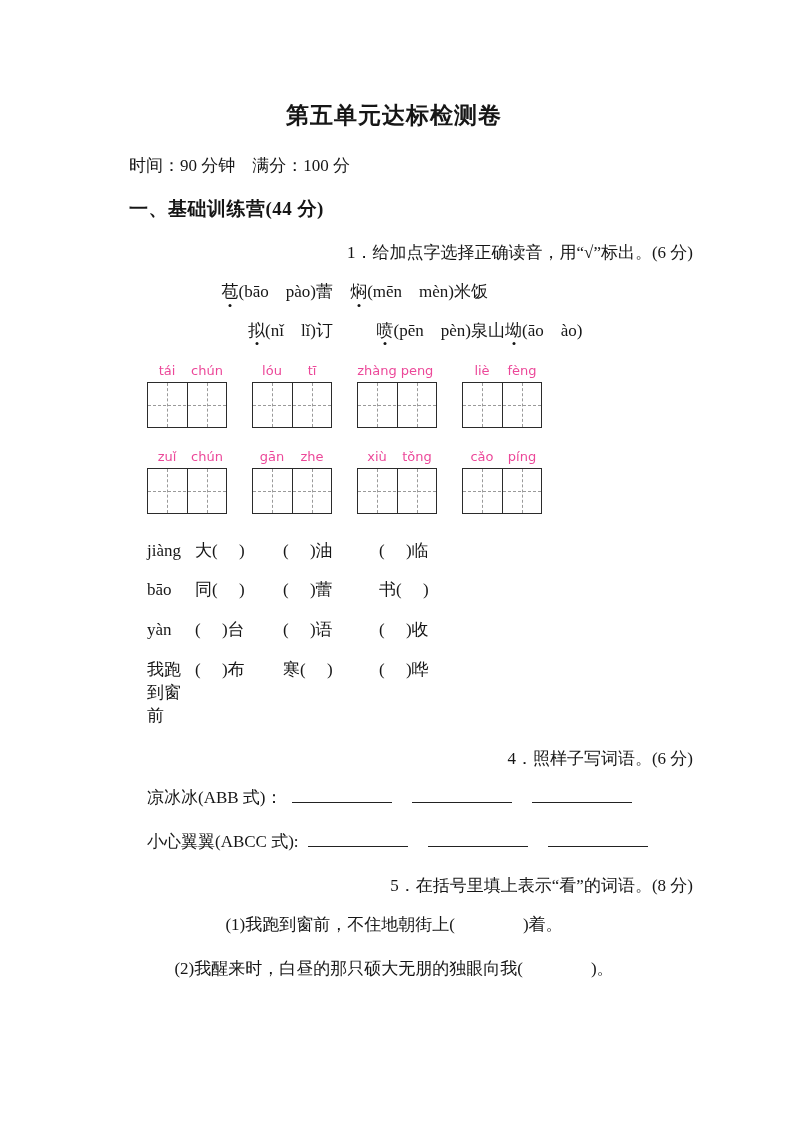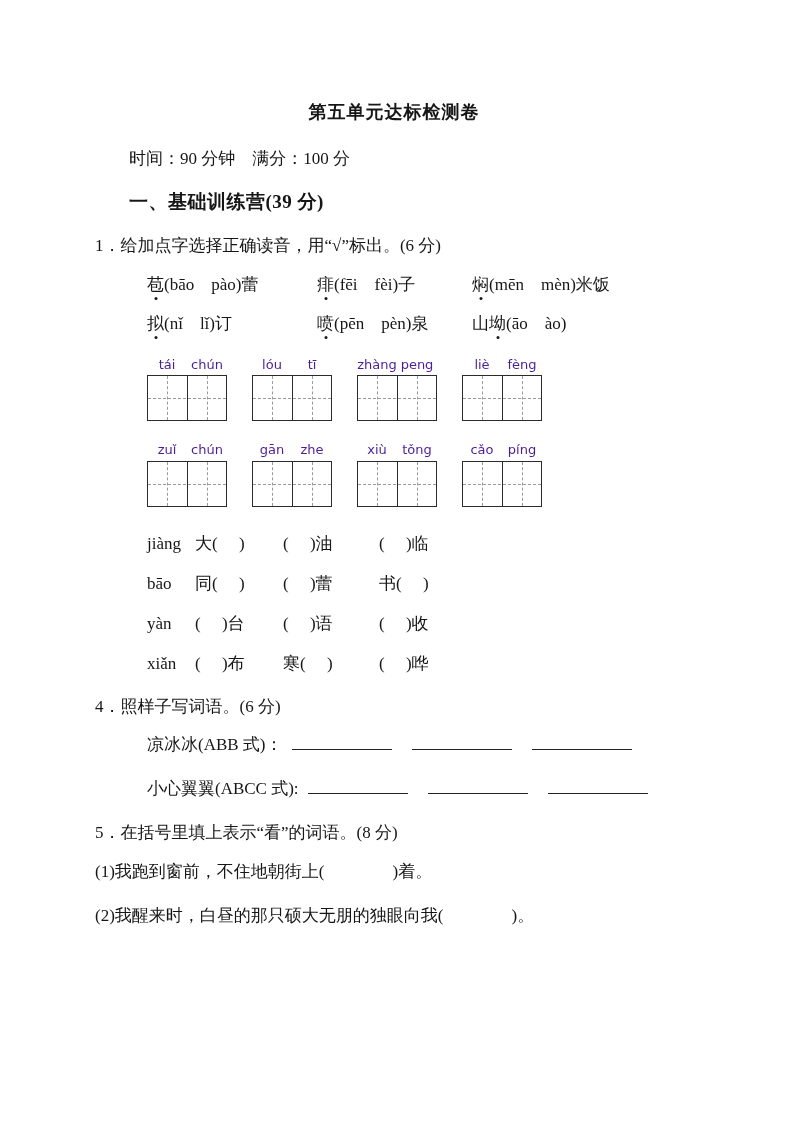--- a/index.html
+++ b/index.html
@@ -4,80 +4,79 @@
 <style>
   * { margin:0; padding:0; box-sizing:border-box; }
   html,body { background:#ffffff; }
   body {
     width:793px; height:1122px; overflow:hidden;
     font-family:"Liberation Serif","DejaVu Serif",serif;
     color:#161616; font-size:17px; line-height:1.35;
   }
   .page { width:793px; height:1122px; padding:100px 100px 0 95px; }
 
-  .title { text-align:center; font-weight:bold; font-size:18px; letter-spacing:1px; margin-bottom:24px; }
+  .title { text-align:center; font-weight:bold; font-size:23px; letter-spacing:1px; margin-bottom:24px; }
   .indent-lg { margin-left:34px; }
   .meta { margin-bottom:18px; }
   .section-heading { font-size:19px; font-weight:600; margin-bottom:20px; letter-spacing:0.5px; }
 
-  .q-heading { margin-bottom:16px; }
+  .q-heading { margin-bottom:16px;text-align:right; }
   .q-block { margin-bottom:20px; }
 
   
-  .q1-row { display:flex; margin-left:52px; margin-bottom:16px; }
+  .q1-row { display:flex; margin-left:68px; margin-bottom:16px;text-align:right; }
   .q1-row .q1-item:nth-child(1) { width:170px; }
   .q1-row .q1-item:nth-child(2) { width:155px; }
   .dotted { position:relative; display:inline-block; }
   .dotted::after {
     content:""; position:absolute; left:50%; bottom:-3px;
     width:3px; height:3px; border-radius:50%; background:#161616;
     transform:translateX(-50%);
   }
 
   
   .grid-row { display:flex; margin-left:52px; gap:25px; margin-bottom:20px; }
   .word-grid { width:80px; }
-  .py-row { display:flex; margin-bottom:2px; font-family:"DejaVu Sans","Liberation Sans",sans-serif; font-size:13px; color:#4c1d95; }
+  .py-row { display:flex; margin-bottom:2px; font-family:"DejaVu Sans","Liberation Sans",sans-serif; font-size:13px; color:#ec4899; }
   .py-row span { flex:1; text-align:center; white-space:nowrap; }
   .tian-box { position:relative; display:flex; width:80px; height:46px; border:1.5px solid #2b2b2b; background:#fff; }
   .tian-box::after { content:""; position:absolute; left:0; right:0; top:50%; border-top:1px dashed #9a9a9a; }
   .tian-cell { position:relative; flex:1; }
   .tian-cell + .tian-cell { border-left:1.4px solid #2b2b2b; }
   .tian-cell::before { content:""; position:absolute; top:0; bottom:0; left:50%; border-left:1px dashed #9a9a9a; }
   .q2-block { margin-bottom:26px; }
 
   
   .q3-row { display:flex; margin-left:52px; margin-bottom:17px; }
   .q3-py { width:48px; }
   .q3-row .q3-item:nth-child(2) { width:88px; }
   .q3-row .q3-item:nth-child(3) { width:96px; }
 
   
   .q4-line { margin-left:52px; margin-bottom:21px; white-space:nowrap; }
   .blank { display:inline-block; width:100px; border-bottom:1px solid #222; height:16px; margin:0 11px 0 9px; vertical-align:baseline; }
 
   
-  .q5-item { margin-bottom:21px; }
+  .q5-item { margin-bottom:21px;text-align:center; }
 </style>
 </head>
 <body>
 
 <div class="page">
 
   <div class="title">第五单元达标检测卷</div>
 
   <div class="meta indent-lg">时间：90 分钟　满分：100 分</div>
 
-  <div class="section-heading indent-lg">一、基础训练营(39 分)</div>
+  <div class="section-heading indent-lg">一、基础训练营(44 分)</div>
 
   <div class="q-block">
     <div class="q-heading">1．给加点字选择正确读音，用“√”标出。(6 分)</div>
     <div class="q1-row">
       <span class="q1-item"><span></span><span class="dotted">苞</span><span>(bāo　pào)蕾</span></span>
-      <span class="q1-item"><span></span><span class="dotted">痱</span><span>(fēi　fèi)子</span></span>
       <span class="q1-item"><span></span><span class="dotted">焖</span><span>(mēn　mèn)米饭</span></span>
     </div>
     <div class="q1-row">
       <span class="q1-item"><span></span><span class="dotted">拟</span><span>(nǐ　lǐ)订</span></span>
       <span class="q1-item"><span></span><span class="dotted">喷</span><span>(pēn　pèn)泉</span></span>
       <span class="q1-item"><span>山</span><span class="dotted">坳</span><span>(āo　ào)</span></span>
     </div>
   </div>
 
   <div class="q2-block">
@@ -182,21 +181,21 @@
       <span class="q3-item">(　 )蕾</span>
       <span class="q3-item">书(　 )</span>
     </div>
     <div class="q3-row">
       <span class="q3-py">yàn</span>
       <span class="q3-item">(　 )台</span>
       <span class="q3-item">(　 )语</span>
       <span class="q3-item">(　 )收</span>
     </div>
     <div class="q3-row">
-      <span class="q3-py">xiǎn</span>
+      <span class="q3-py">我跑到窗前</span>
       <span class="q3-item">(　 )布</span>
       <span class="q3-item">寒(　 )</span>
       <span class="q3-item">(　 )哗</span>
     </div>
   </div>
 
   <div class="q-block">
     <div class="q-heading">4．照样子写词语。(6 分)</div>
     <div class="q4-line">
       <span>凉冰冰(ABB 式)：</span><span class="blank"></span><span class="blank"></span><span class="blank"></span>

